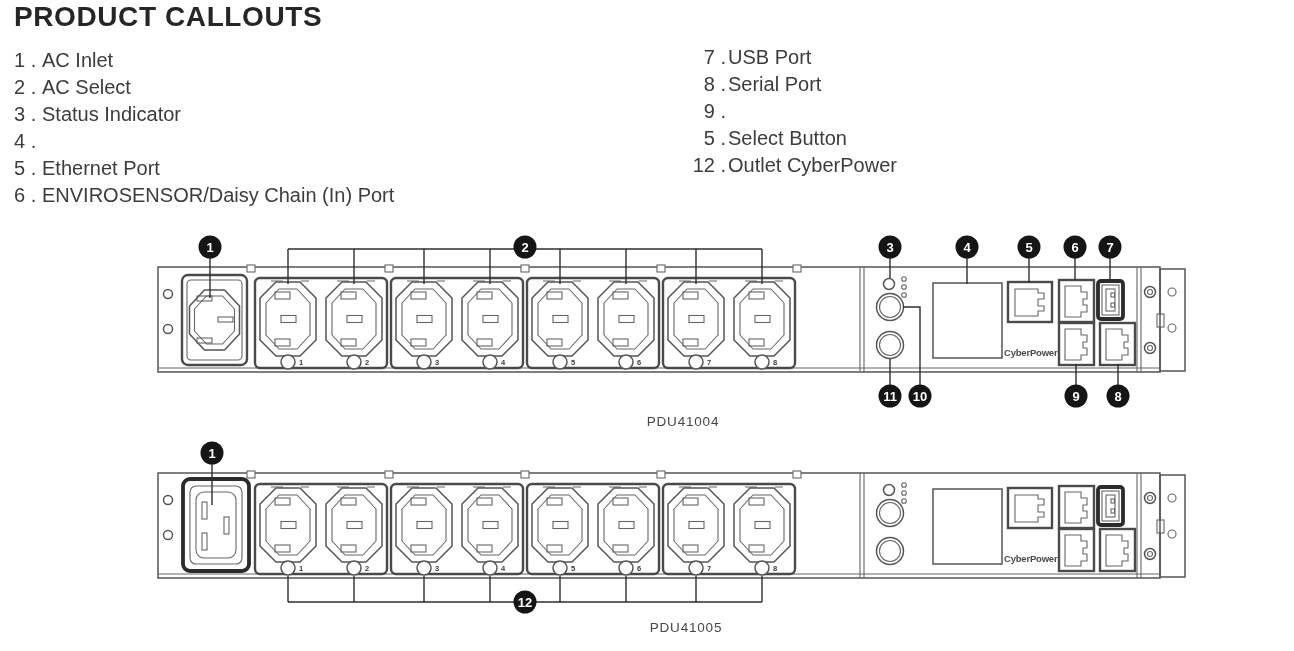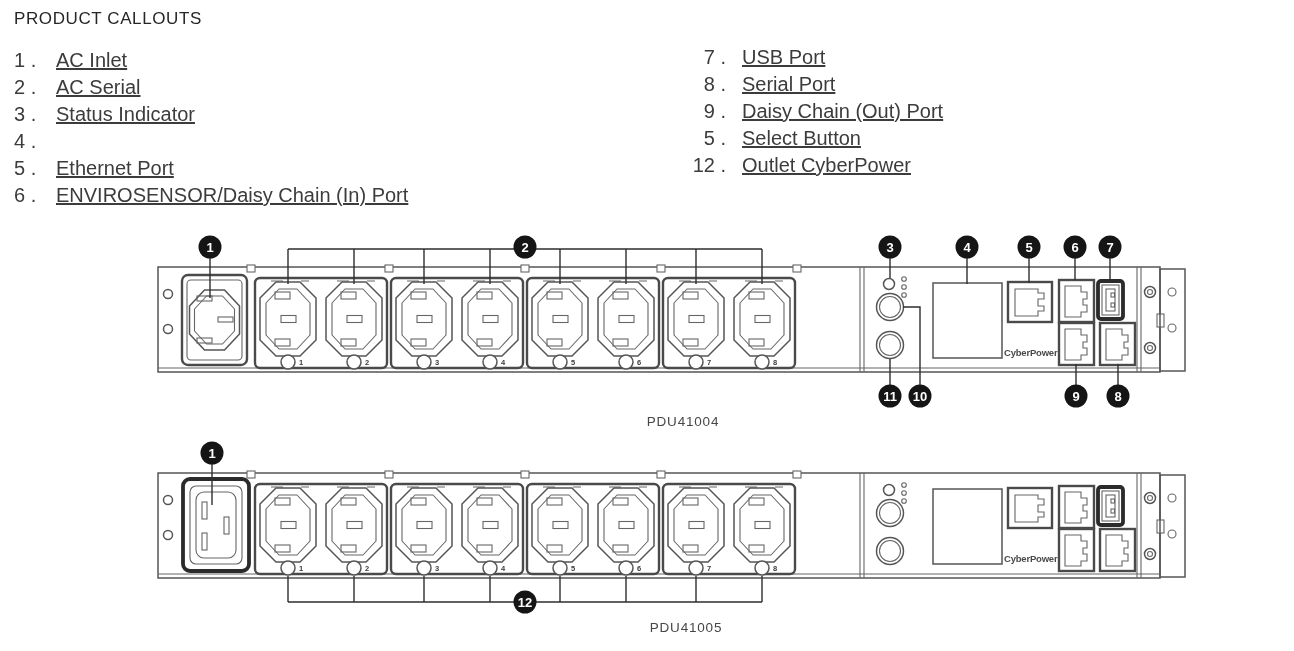--- a/index.html
+++ b/index.html
@@ -1,30 +1,30 @@
 <!DOCTYPE html>
 <html><head>
 <meta charset="utf-8">
 <style>
   html,body{margin:0;padding:0;}
   body{
     width:1294px;height:651px;position:relative;background:#ffffff;
     font-family:"Liberation Sans",sans-serif;overflow:hidden;
   }
   .page-title{
-    position:absolute;left:14px;top:9px;
-    font-size:17px;font-weight:400;color:#262626;letter-spacing:.6px;
+    position:absolute;left:14px;top:1px;
+    font-size:28px;font-weight:700;color:#262626;letter-spacing:.6px;
   }
   .callout-col{position:absolute;display:flex;flex-direction:column;}
   .callout-col.left{left:14px;top:47px;}
   .callout-col.right{left:690px;top:44px;}
   .callout-item{display:flex;align-items:center;height:27px;font-size:20px;color:#3c3c3c;}
   .callout-item .num{width:26px;white-space:pre;}
   .callout-col.right .num{width:36px;text-align:right;}
-  .callout-item .label{margin-left:16px;white-space:pre;text-decoration:underline;}
+  .callout-item .label{margin-left:2px;white-space:pre;}
   .defs-holder{position:absolute;width:0;height:0;overflow:hidden;}
   .dev{position:absolute;left:0;}
   .dev1{top:225px;}
   .dev2{top:440px;}
   
   .ln{fill:#fff;stroke:#555;stroke-width:1.5;}
   .lnn{fill:none;stroke:#555;stroke-width:1.5;}
   .ln2{stroke-width:2.4;stroke:#4a4a4a;}
   .ln3{stroke-width:3.8;stroke:#2b2b2b;}
   .thin{stroke-width:1.1;stroke:#666;}
@@ -41,21 +41,21 @@
 
 <div class="page-title">PRODUCT CALLOUTS</div>
 
 <div class="callout-col left">
   <div class="callout-item">
       <span class="num">1 .</span>
       <span class="label">AC Inlet</span>
     </div>
   <div class="callout-item">
       <span class="num">2 .</span>
-      <span class="label">AC Serial</span>
+      <span class="label">AC Select</span>
     </div>
   <div class="callout-item">
       <span class="num">3 .</span>
       <span class="label">Status Indicator</span>
     </div>
   <div class="callout-item">
       <span class="num">4 .</span>
     </div>
   <div class="callout-item">
       <span class="num">5 .</span>
@@ -71,21 +71,20 @@
   <div class="callout-item">
       <span class="num">7 .</span>
       <span class="label">USB Port</span>
     </div>
   <div class="callout-item">
       <span class="num">8 .</span>
       <span class="label">Serial Port</span>
     </div>
   <div class="callout-item">
       <span class="num">9 .</span>
-      <span class="label">Daisy Chain (Out) Port</span>
     </div>
   <div class="callout-item">
       <span class="num">5 .</span>
       <span class="label">Select Button</span>
     </div>
   <div class="callout-item">
       <span class="num">12 .</span>
       <span class="label">Outlet CyberPower</span>
     </div>
 </div>

